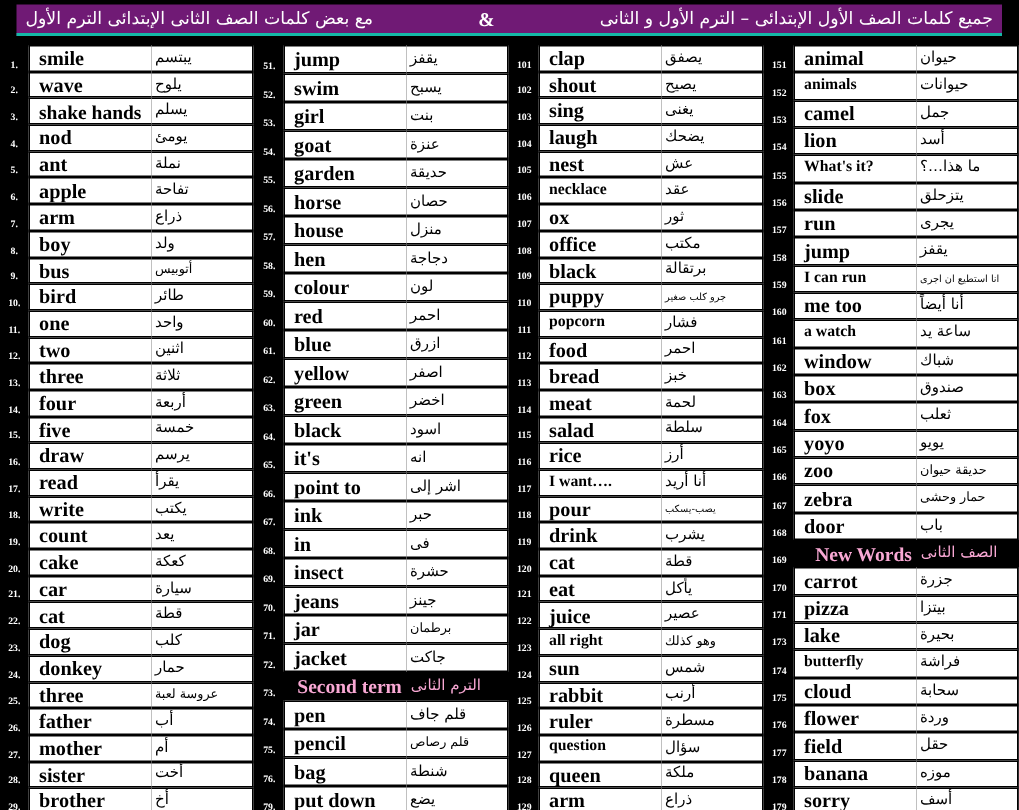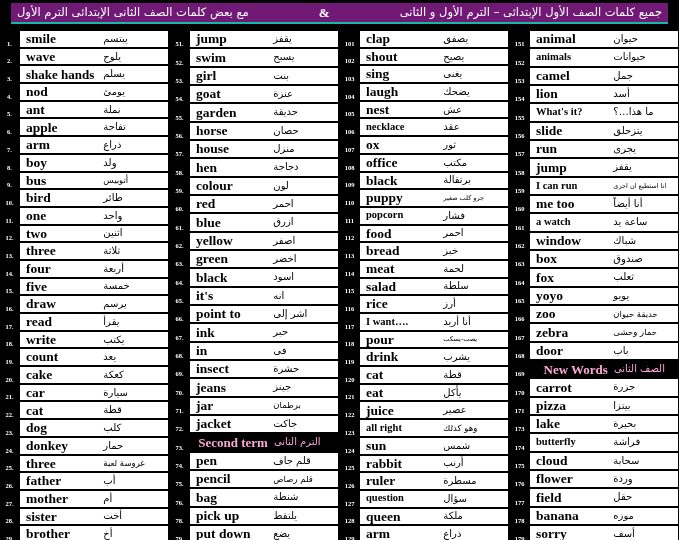--- a/index.html
+++ b/index.html
@@ -441,25 +441,20 @@
           <div class="cell-num">75.</div>
           <div class="cell-en">pencil</div>
           <div class="cell-ar sm">قلم رصاص</div>
         </div>
         <div class="row">
           <div class="cell-num">76.</div>
           <div class="cell-en">bag</div>
           <div class="cell-ar">شنطة</div>
         </div>
         <div class="row">
-          <div class="cell-num">78.</div>
-          <div class="cell-en">pick up</div>
-          <div class="cell-ar">يلتقط</div>
-        </div>
-        <div class="row">
           <div class="cell-num">79.</div>
           <div class="cell-en">put down</div>
           <div class="cell-ar">يضع</div>
         </div>
       </div>
       <div class="colblock">
         <div class="row">
           <div class="cell-num">101</div>
           <div class="cell-en">clap</div>
           <div class="cell-ar">يصفق</div>

